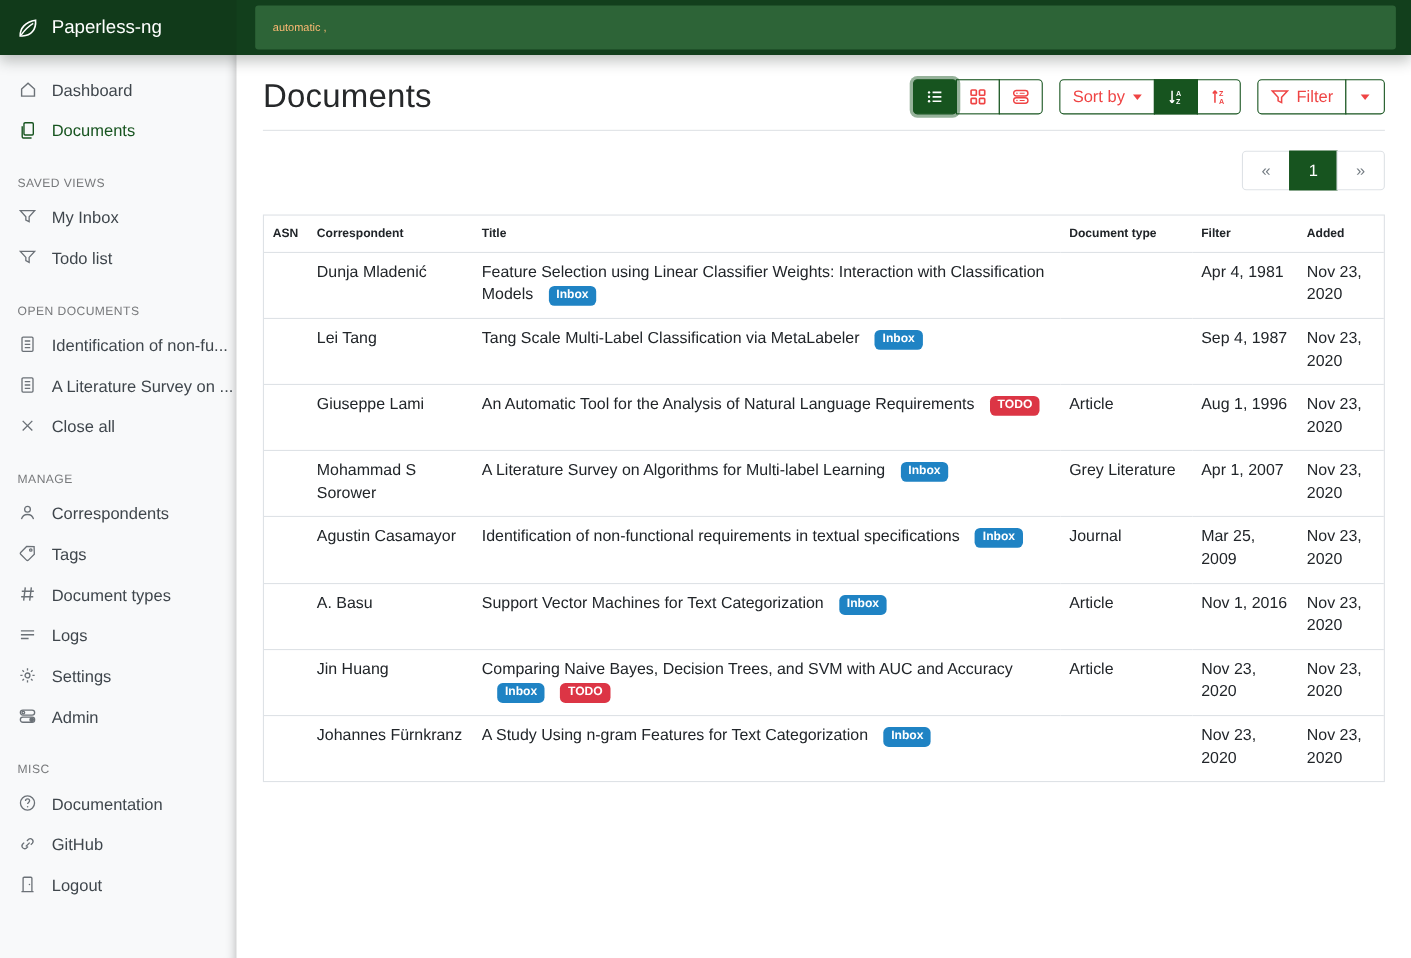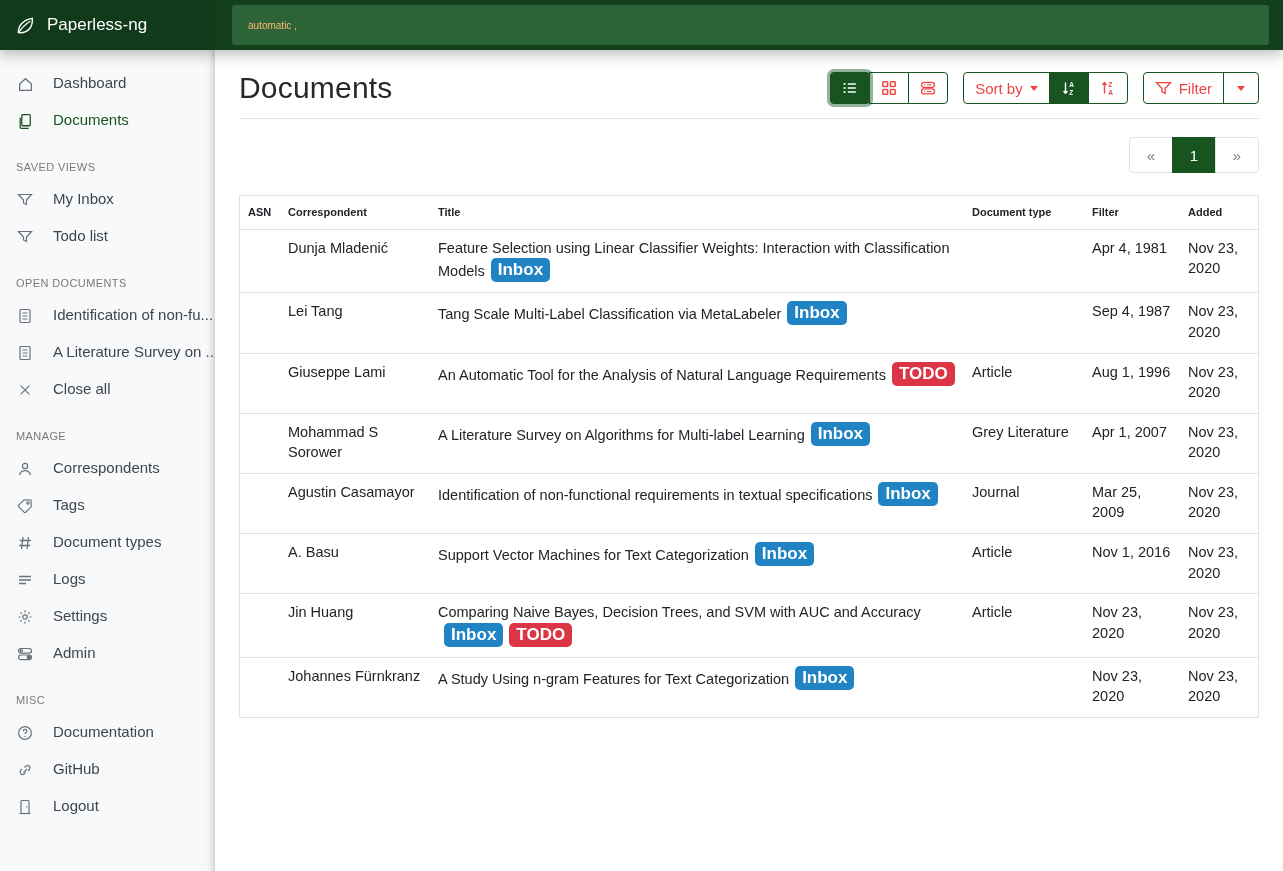--- a/index.html
+++ b/index.html
@@ -53,22 +53,22 @@
     flex: 0 0 215px;
     background: #f8f9fa;
     padding: 14px 0 10px;
     box-shadow: inset -10px 0 10px -10px rgba(0,0,0,.30);
     overflow: hidden;
   }
   .main { flex: 1; background: #fff; overflow: hidden; position: relative; }
   
   .side-item {
     display: flex;
-    align-items: flex-end;
-    gap: 19px;
+    align-items: flex-start;
+    gap: 13px;
     padding: 8px 16px;
     color: #3f464c;
     font-size: 15px;
     text-decoration: none;
     cursor: pointer;
     line-height: 1.4;
     white-space: nowrap;
   }
   .side-item .sicon { width: 18px; height: 18px; flex: 0 0 18px; color: #6b7177; display: flex; align-items: center; justify-content: center; }
   .side-item.active { color: #17541f; }
@@ -158,25 +158,25 @@
     vertical-align: top;
     border-top: 1px solid #dee2e6;
     line-height: 1.42;
     color: #212529;
   }
   .doc-link { color: #212529; text-decoration: none; cursor: pointer; }
   .badge {
     display: inline-block;
     color: #fff;
     font-weight: 700;
-    font-size: 17px;
+    font-size: 11px;
     line-height: 1;
     padding: 3px 7px 4px;
     border-radius: 5px;
-    margin-left: 6px;
+    margin-left: 14px;
     vertical-align: 1px;
     cursor: pointer;
   }
   .col-asn { width: 40px; }
   .col-corr { width: 150px; }
   .col-type { width: 120px; }
   .col-created { width: 96px; }
   .col-added { width: 78px; }
 </style>
 </head>

